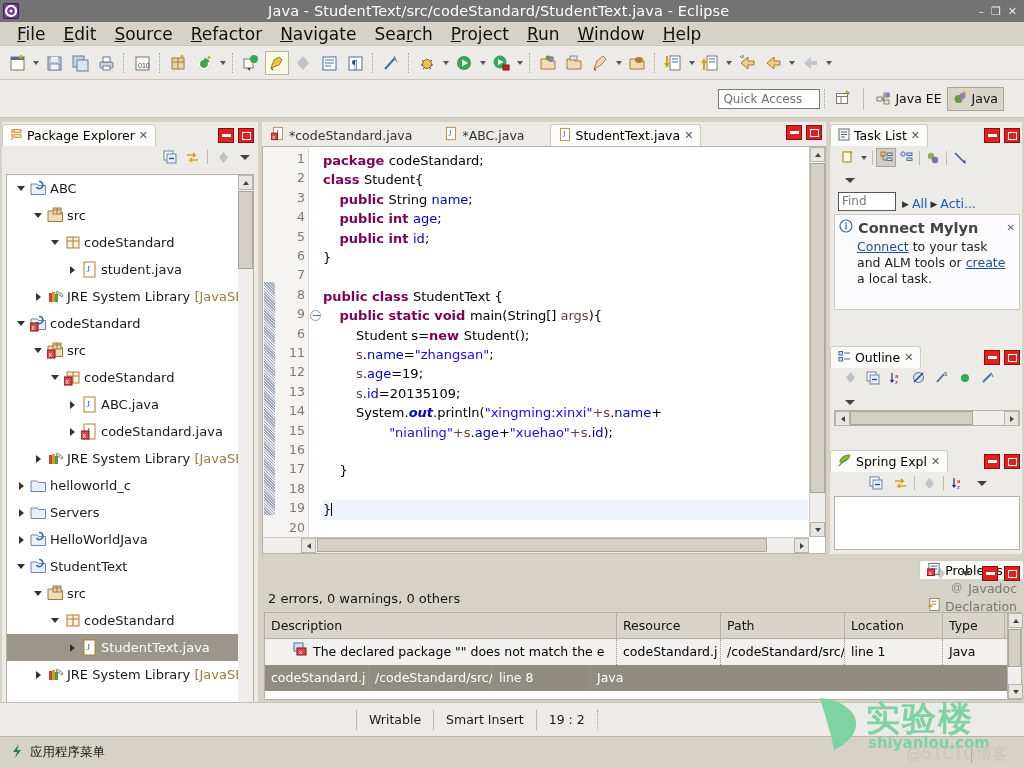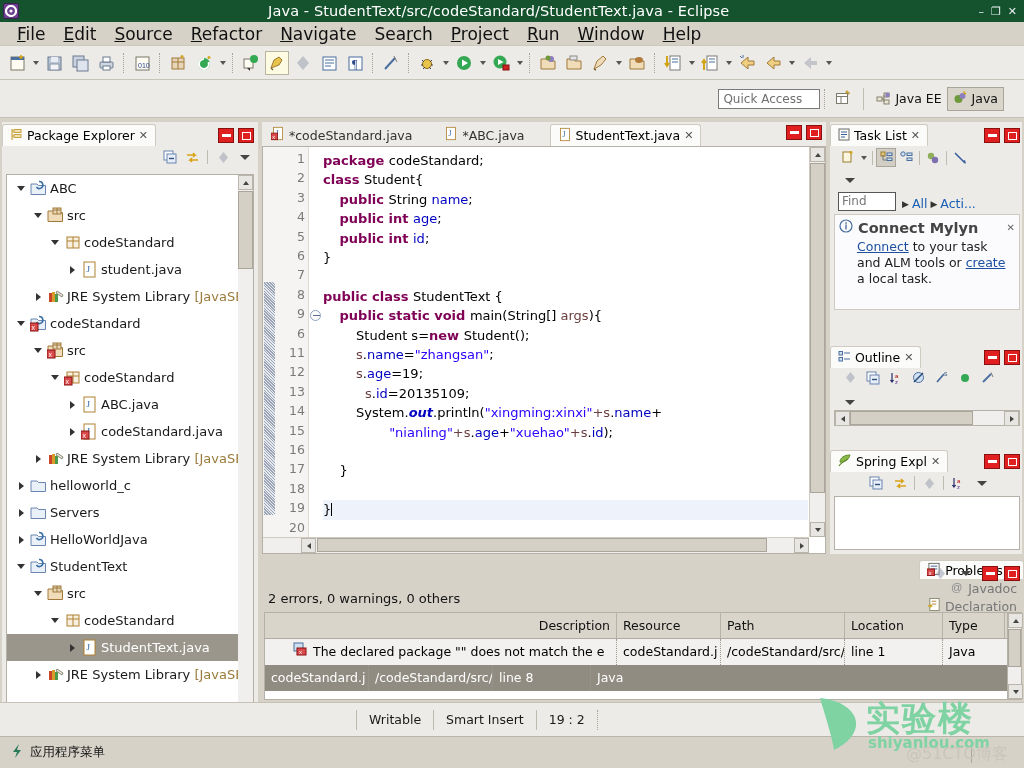--- a/index.html
+++ b/index.html
@@ -8,21 +8,21 @@
     overflow: hidden;
     font-family: "DejaVu Sans", "Liberation Sans", sans-serif;
     font-size: 12px;
     background: #d6d2c8;
   }
   #app { position: relative; width: 1024px; height: 768px; }
 
   
   .titlebar {
     position: absolute; left:0; top:0; width:1024px; height:22px;
-    background: #14532d;
+    background: #737373;
     display:flex; align-items:center;
   }
   .title-icon {
     width:16px; height:16px; margin-left:3px; flex:0 0 auto;
     background:#6b3f8e; border:1px solid #3b2252; border-radius:2px;
     display:flex; align-items:center; justify-content:center;
   }
   .title-icon svg { display:block; }
   .titlebar-text {
     flex:1; text-align:center; color:#ffffff;
@@ -795,21 +795,21 @@
           <div class="cline" style="position: absolute; top: 42.8px; left: 0px; right: 0px;"><span class="plain">    </span><span class="kw">public </span><span class="plain">String </span><span class="fld">name</span><span class="plain">;</span></div>
           <div class="cline" style="position: absolute; top: 62.2px; left: 0px; right: 0px;"><span class="plain">    </span><span class="kw">public int </span><span class="fld">age</span><span class="plain">;</span></div>
           <div class="cline" style="position: absolute; top: 81.6px; left: 0px; right: 8px;"><span class="plain">    </span><span class="kw">public int </span><span class="fld">id</span><span class="plain">;</span></div>
           <div class="cline" style="position: absolute; top: 101px; left: 0px; right: 0px;"><span class="plain">}</span></div>
           <div class="cline" style="position: absolute; top: 120.4px; left: 0px; right: 0px;">&nbsp;</div>
           <div class="cline" style="position: absolute; top: 139.8px; left: 0px; right: 0px;"><span class="kw">public class </span><span class="plain">StudentText {</span></div>
           <div class="cline" style="position: absolute; top: 159.2px; left: 0px; right: 0px;"><span class="plain">    </span><span class="kw">public static void </span><span class="plain">main(String[] </span><span class="param">args</span><span class="plain">){</span></div>
           <div class="cline" style="position: absolute; top: 178.6px; left: 0px; right: 0px;"><span class="plain">        Student s=</span><span class="kw">new </span><span class="plain">Student();</span></div>
           <div class="cline" style="position: absolute; top: 198px; left: 0px; right: 0px;"><span class="param">        s</span><span class="plain">.</span><span class="fld">name</span><span class="plain">=</span><span class="str">"zhangsan"</span><span class="plain">;</span></div>
           <div class="cline" style="position: absolute; top: 217.4px; left: 0px; right: 0px;"><span class="param">        s</span><span class="plain">.</span><span class="fld">age</span><span class="plain">=19;</span></div>
-          <div class="cline" style="position: absolute; top: 236.8px; left: 9px; right: 0px;"><span class="param">        s</span><span class="plain">.</span><span class="fld">id</span><span class="plain">=20135109;</span></div>
+          <div class="cline" style="position: absolute; top: 236.8px; left: 0px; right: 0px;"><span class="param">        s</span><span class="plain">.</span><span class="fld">id</span><span class="plain">=20135109;</span></div>
           <div class="cline" style="position: absolute; top: 256.2px; left: 0px; right: 0px;"><span class="plain">        System.</span><span class="stat">out</span><span class="plain">.println(</span><span class="str">"xingming:xinxi"</span><span class="param">+s</span><span class="plain">.</span><span class="fld">name</span><span class="plain">+</span></div>
           <div class="cline" style="position: absolute; top: 275.6px; left: 0px; right: 0px;"><span class="plain">                </span><span class="str">"nianling"</span><span class="param">+s</span><span class="plain">.</span><span class="fld">age</span><span class="plain">+</span><span class="str">"xuehao"</span><span class="param">+s</span><span class="plain">.</span><span class="fld">id</span><span class="plain">);</span></div>
           <div class="cline" style="position: absolute; top: 295px; left: 0px; right: 0px;">&nbsp;</div>
           <div class="cline" style="position: absolute; top: 314.4px; left: 0px; right: 0px;"><span class="plain">    }</span></div>
           <div class="cline" style="position: absolute; top: 333.8px; left: 0px; right: 0px;">&nbsp;</div>
           <div class="cline cur" style="position: absolute; top: 353.2px; left: 0px; right: 0px;"><span class="plain">}</span><span class="caret"></span></div>
           <div class="cline" style="position: absolute; top: 372.6px; left: 0px; right: 0px;">&nbsp;</div>
         </div>
       <div class="vsb">
         <div class="sb-arrow ar-up" style="position:absolute;top:0;left:0;"></div>
@@ -862,21 +862,21 @@
       <div class="pbtn-min">
           <i></i>
         </div>
       <div class="pbtn-max">
           <i></i>
         </div>
     </div>
     <div class="prob-summary" style="position:absolute;left:2px;top:26px;">2 errors, 0 warnings, 0 others</div>
     <div class="ptable">
       <div class="phead" id="probhead">
-          <div class="pth" style="width: 352px; text-align: right;">Description</div>
+          <div class="pth" style="width: 352px;">Description</div>
           <div class="pth" style="width: 104px;">Resource</div>
           <div class="pth" style="width: 124px;">Path</div>
           <div class="pth" style="width: 98px;">Location</div>
           <div class="pth" style="width: 62px;">Type</div>
         </div>
       <div id="probrows">
           <div class="prow alt">
             <div class="ptd" style="width:352px;display:flex;align-items:center;gap:5px;padding-left:28px;">
               <span><svg width="15" height="14" viewBox="0 0 15 14">
                   <rect x="1" y="1" width="9" height="8" fill="#cfe0f0" stroke="#4a6e9e"></rect>

